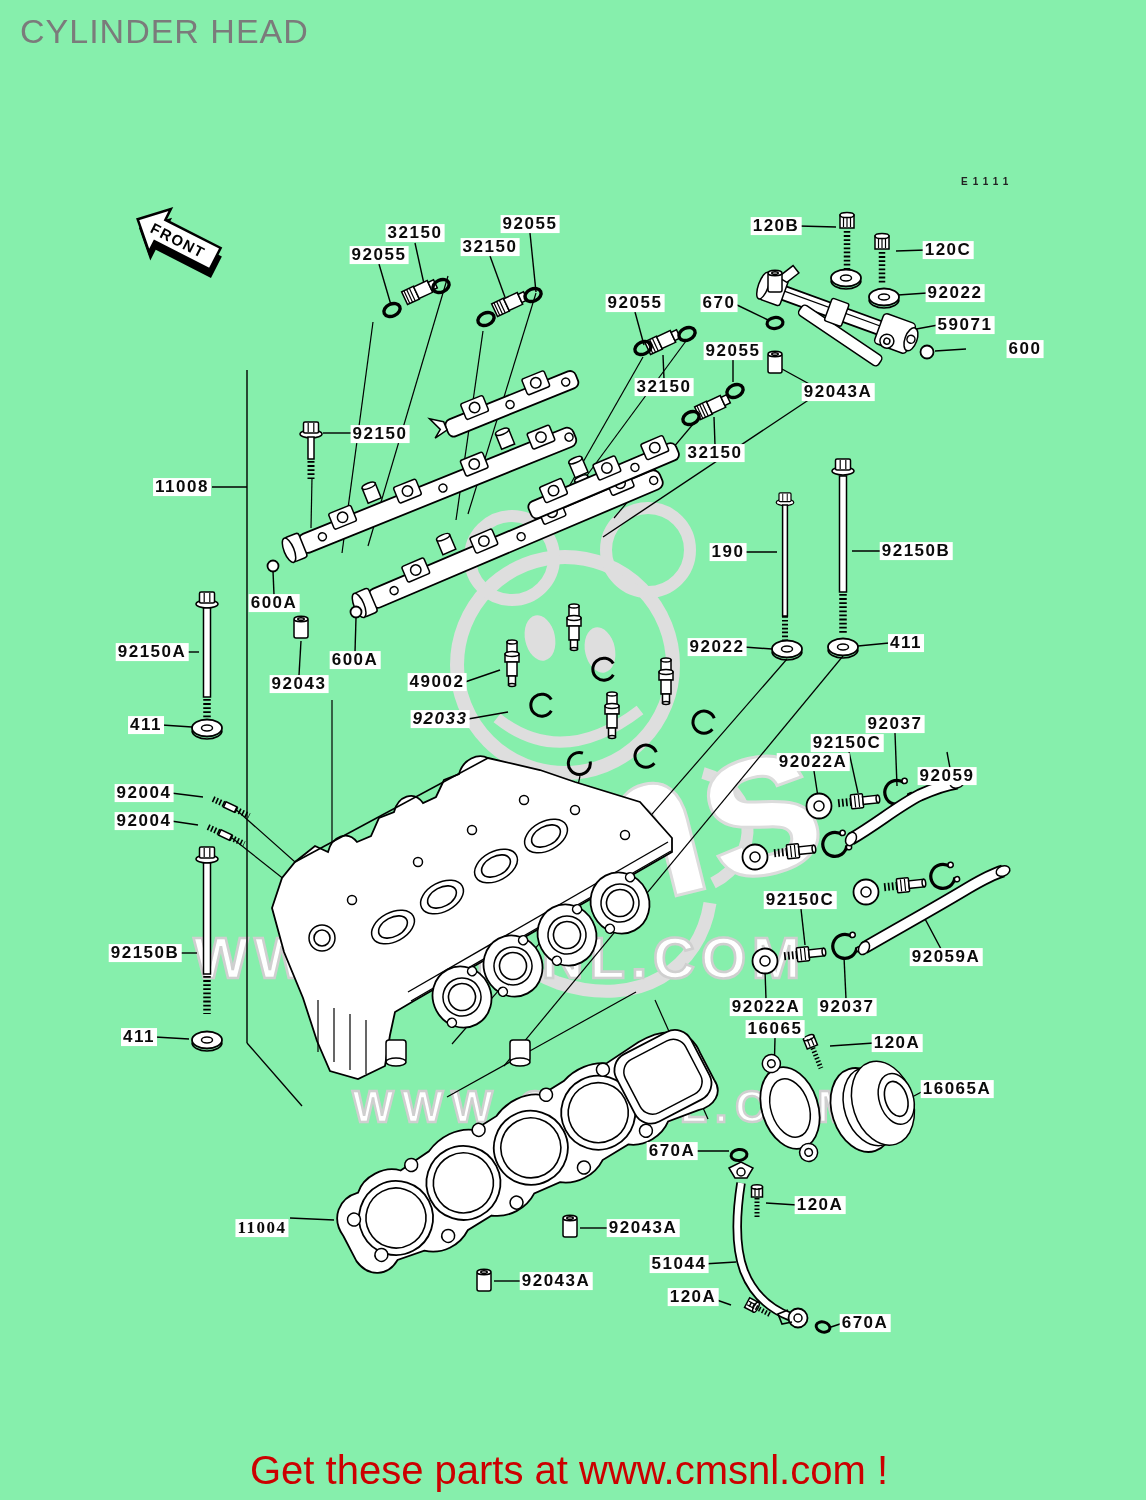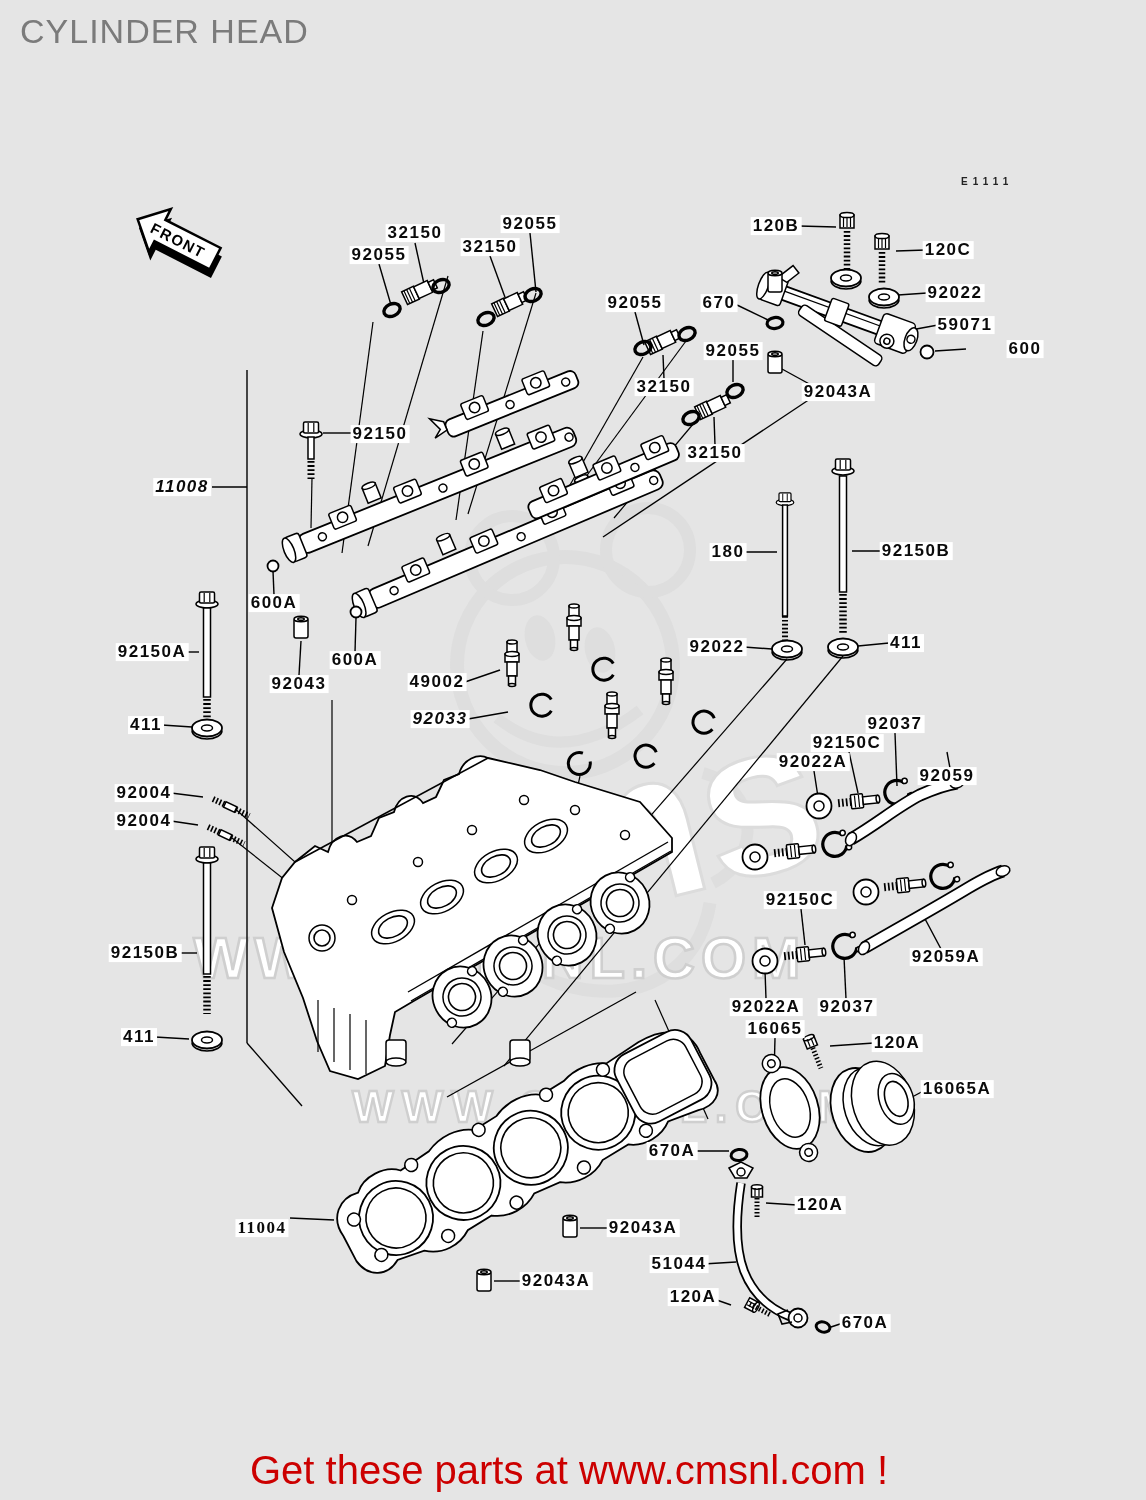--- a/index.html
+++ b/index.html
@@ -1,16 +1,16 @@
 <!DOCTYPE html>
 <html><head>
 <meta charset="utf-8">
 <style>
   html,body{margin:0;padding:0;background:#fff;}
-  .stage{position:relative;width:1146px;height:1500px;background:#e5e5e5;overflow:hidden;
+  .stage{position:relative;width:1146px;height:1500px;background:#86efac;overflow:hidden;
          font-family:"Liberation Sans",sans-serif;}
   .page-title{position:absolute;left:20px;top:12px;font-size:34px;color:#7b7b7b;
               letter-spacing:1px;font-weight:400;}
   .diagram-code{position:absolute;left:961px;top:176px;font-size:10px;font-weight:bold;
                 color:#222;letter-spacing:5px;}
   .footer-banner{position:absolute;left:0;right:8px;top:1448px;text-align:center;
                  font-size:40px;color:#cc0000;}
   .labels-layer{position:absolute;inset:0;pointer-events:none;}
   .plabel{position:absolute;transform:translate(-50%,-50%);font-weight:bold;font-size:17px;
           letter-spacing:1.5px;color:#0b0b0b;background:#fff;padding:0 2px;line-height:1.05;
@@ -586,29 +586,29 @@
       <div class="plabel" style="left: 733px; top: 351px;">92055</div>
       <div class="plabel" style="left: 664px; top: 387px;">32150</div>
       <div class="plabel" style="left: 838px; top: 392px;">92043A</div>
       <div class="plabel" style="left: 715px; top: 453px;">32150</div>
       <div class="plabel" style="left: 776px; top: 226px;">120B</div>
       <div class="plabel" style="left: 948px; top: 250px;">120C</div>
       <div class="plabel" style="left: 955px; top: 293px;">92022</div>
       <div class="plabel" style="left: 965px; top: 325px;">59071</div>
       <div class="plabel" style="left: 984px; top: 349px; margin-left: 41px;">600</div>
       <div class="plabel" style="left: 380px; top: 434px;">92150</div>
-      <div class="plabel" style="left: 182px; top: 487px; font-style: italic;">11008</div>
+      <div class="plabel" style="left: 182px; top: 487px;">11008</div>
       <div class="plabel" style="left: 274px; top: 603px;">600A</div>
       <div class="plabel" style="left: 152px; top: 652px;">92150A</div>
       <div class="plabel" style="left: 355px; top: 660px;">600A</div>
       <div class="plabel" style="left: 299px; top: 684px;">92043</div>
       <div class="plabel" style="left: 437px; top: 682px;">49002</div>
       <div class="plabel" style="left: 440px; top: 719px; font-style: italic;">92033</div>
       <div class="plabel" style="left: 146px; top: 725px;">411</div>
-      <div class="plabel" style="left: 728px; top: 552px;">180</div>
+      <div class="plabel" style="left: 728px; top: 552px;">190</div>
       <div class="plabel" style="left: 916px; top: 551px;">92150B</div>
       <div class="plabel" style="left: 717px; top: 647px;">92022</div>
       <div class="plabel" style="left: 906px; top: 643px;">411</div>
       <div class="plabel" style="left: 895px; top: 724px;">92037</div>
       <div class="plabel" style="left: 847px; top: 743px;">92150C</div>
       <div class="plabel" style="left: 947px; top: 776px;">92059</div>
       <div class="plabel" style="left: 813px; top: 762px;">92022A</div>
       <div class="plabel" style="left: 800px; top: 900px;">92150C</div>
       <div class="plabel" style="left: 946px; top: 957px;">92059A</div>
       <div class="plabel" style="left: 766px; top: 1007px;">92022A</div>

